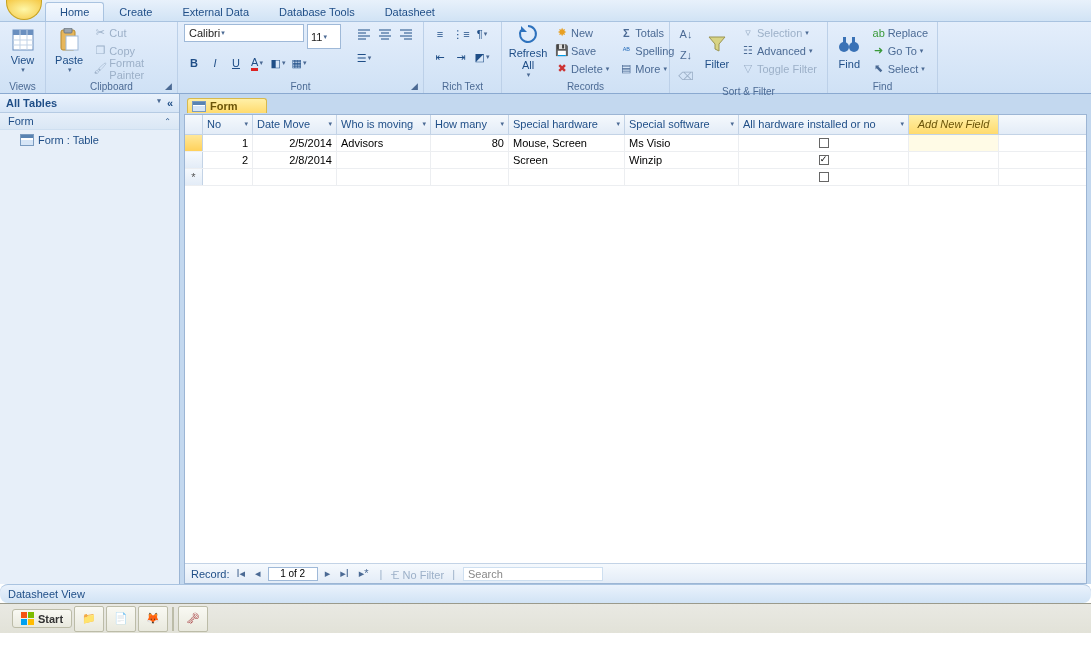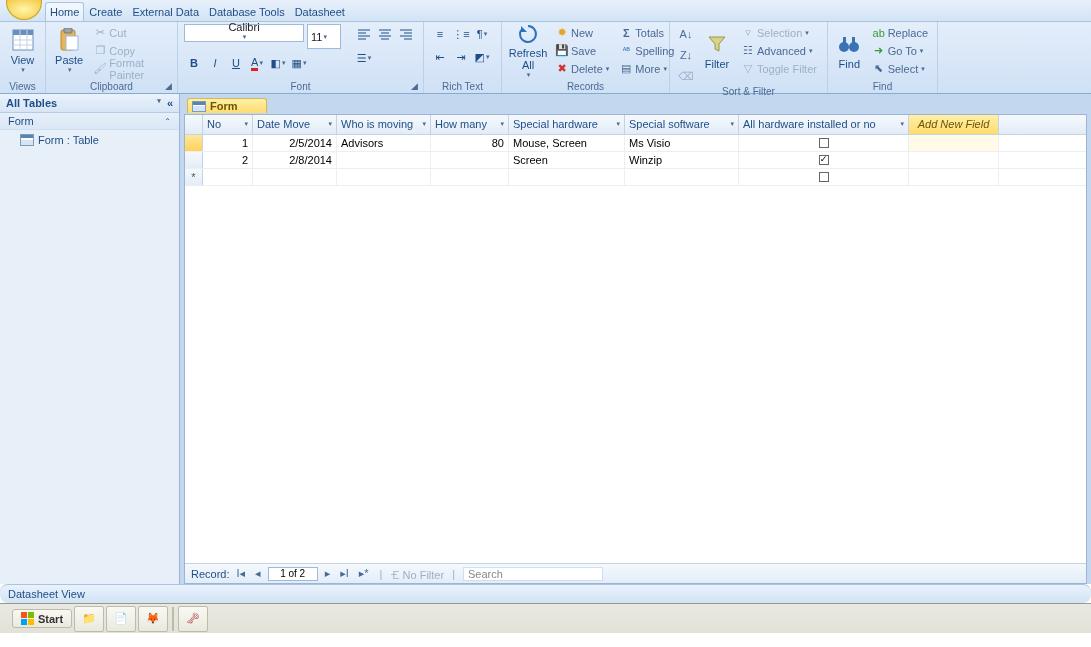--- a/index.html
+++ b/index.html
@@ -1,35 +1,35 @@
 <!DOCTYPE html>
 <html><head>
 <meta charset="utf-8">
 <style>
 * { box-sizing: border-box; margin: 0; padding: 0; }
 body { font-family: "Segoe UI", Tahoma, sans-serif; font-size: 11px; background: #fff; overflow: hidden; width: 1091px; height: 647px; }
 
 
 .tabs { display: flex; background: linear-gradient(#e8f1fb,#d1e3f5); height: 22px; border-bottom: 1px solid #a9c3e0; align-items: flex-end; padding-left: 45px; }
 .officebtn { position: absolute; left: 6px; top: 0; width: 36px; height: 20px; background: radial-gradient(#fef7a8,#f5c743); border-radius: 0 0 18px 18px; border: 1px solid #c7a321; border-top: none; }
-.tab { padding: 3px 4px; color: #1f4e87; cursor: pointer; border: 1px solid transparent; border-bottom: none; text-align: right; }
+.tab { padding: 3px 14px; color: #1f4e87; cursor: pointer; border: 1px solid transparent; border-bottom: none; text-align: right; }
 .tab.active { background: linear-gradient(#f3f8fe,#e4eefb); border-color: #a9c3e0; border-radius: 3px 3px 0 0; color: #1f4e87; }
 
 
 .ribbon { display: flex; background: linear-gradient(#e4eefb,#cfe1f5); height: 72px; border-bottom: 1px solid #8aa9d0; }
 .group { border-right: 1px solid #bcd0e8; padding: 2px 6px 0 6px; display: flex; flex-direction: column; justify-content: space-between; position: relative; }
 .group-title { text-align: center; font-size: 10px; color: #4b6a94; padding-bottom: 1px; }
 .group-body { display: flex; align-items: flex-start; gap: 4px; flex: 1; }
 .bigbtn { display: flex; flex-direction: column; align-items: center; justify-content: center; width: 40px; height: 54px; color: #1f4e87; cursor: pointer; border: 1px solid transparent; border-radius: 3px; }
 .bigbtn .ico { width: 24px; height: 24px; margin-bottom: 2px; display: flex; align-items: center; justify-content: center; }
 .minirow { display: flex; align-items: center; gap: 2px; color: #4b6a94; height: 17px; font-size: 11px; padding: 0 3px; cursor: pointer; }
 .minirow.dis { color: #9cb0c8; }
 .minirow .mico { width: 14px; height: 14px; display: inline-flex; align-items: center; justify-content: center; }
 .vcol { display: flex; flex-direction: column; gap: 1px; }
-.fontname { width: 120px; height: 18px; background: #fff; border: 1px solid #9fb9d8; padding: 0 10px; color: #222; display: flex; align-items: center; justify-content: flex-end; flex-direction: column; }
+.fontname { width: 120px; height: 18px; background: #fff; border: 1px solid #9fb9d8; padding: 0 4px; color: #222; display: flex; align-items: center; justify-content: flex-start; }
 .fontsize { width: 34px; height: 25px; background: #fff; border: 1px solid #9fb9d8; color: #222; padding: 0 3px; display: flex; align-items: center; justify-content: flex-start; }
 .btnrow { display: flex; gap: 1px; }
 .sq { width: 20px; height: 20px; border: 1px solid transparent; display: flex; align-items: center; justify-content: center; cursor: pointer; color: #1f4e87; }
 .divv { width: 1px; background: #bcd0e8; margin: 4px 2px; }
 .launcher { position: absolute; right: 2px; bottom: 2px; width: 10px; height: 10px; font-size: 9px; color: #4b6a94; }
 .dd { font-size: 7px; color: #4b6a94; margin-left: 1px; }
 
 
 .workspace { display: flex; height: 490px; background: #c3d8ef; }
 .nav { width: 180px; background: #e7eff9; border-right: 1px solid #9cb5d4; display: flex; flex-direction: column; }

